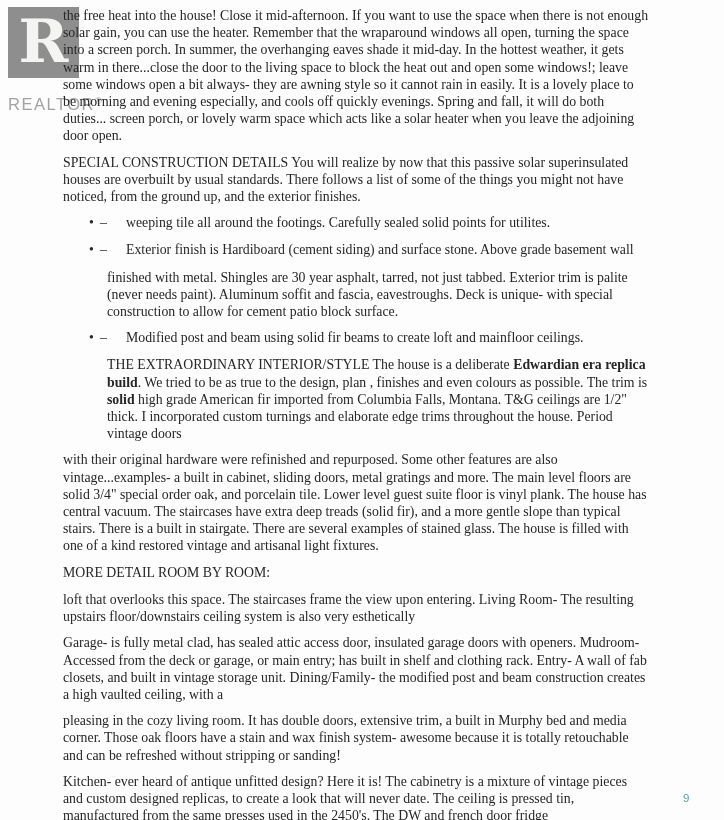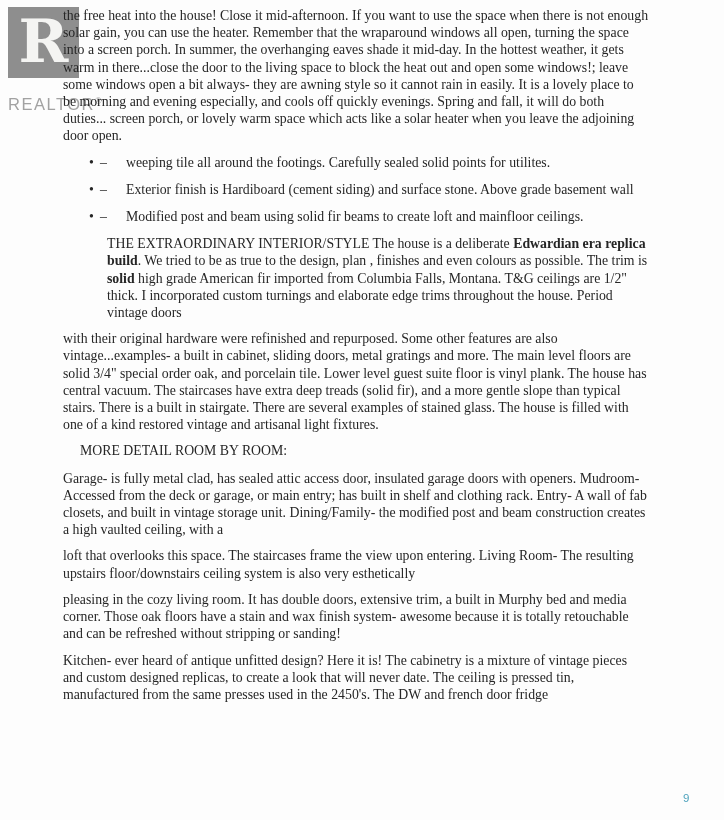--- a/index.html
+++ b/index.html
@@ -63,21 +63,21 @@
     margin: 0 0 10px 44px;
   }
   .bullet .dot {
     position: absolute; left: -18px; top: 0;
   }
   .bullet .dash {
     display: inline-block;
     width: 26px;
     margin-left: -7px;
   }
-  .room-heading { margin: 0 0 10px 17px; }
+  .room-heading { margin: 0 0 10px 0; }
   
   .page-num {
     position: absolute;
     left: 683px; top: 792px;
     z-index: 2;
     font-family: "Liberation Sans", sans-serif;
     font-size: 11.5px;
     color: #4fa3bd;
   }
 </style>
@@ -90,43 +90,45 @@
     <div class="logo-square">
       <span class="logo-letter">R</span>
     </div>
     <div class="logo-word"><span>REALTOR</span><span class="logo-reg">®</span></div>
   </div>
 
   <div class="content">
 
     <p class="para">the free heat into the house! Close it mid-afternoon. If you want to use the space when there is not enough solar gain, you can use the heater. Remember that the wraparound windows all open, turning the space into a screen porch. In summer, the overhanging eaves shade it mid-day. In the hottest weather, it gets warm in there...close the door to the living space to block the heat out and open some windows!; leave some windows open a bit always- they are awning style so it cannot rain in easily. It is a lovely place to be morning and evening especially, and cools off quickly evenings. Spring and fall, it will do both duties... screen porch, or lovely warm space which acts like a solar heater when you leave the adjoining door open.</p>
 
+    <p class="para">SPECIAL CONSTRUCTION DETAILS You will realize by now that this passive solar superinsulated houses are overbuilt by usual standards. There follows a list of some of the things you might not have noticed, from the ground up, and the exterior finishes.</p>
 
     <div class="bullet">
       <span class="dot">•</span><span class="dash">–</span><span>weeping tile all around the footings. Carefully sealed solid points for utilites.</span>
     </div>
 
     <div class="bullet">
       <span class="dot">•</span><span class="dash">–</span><span>Exterior finish is Hardiboard (cement siding) and surface stone. Above grade basement wall</span>
     </div>
 
+    <p class="para indent">finished with metal. Shingles are 30 year asphalt, tarred, not just tabbed. Exterior trim is palite (never needs paint). Aluminum soffit and fascia, eavestroughs. Deck is unique- with special construction to allow for cement patio block surface.</p>
 
     <div class="bullet">
       <span class="dot">•</span><span class="dash">–</span><span>Modified post and beam using solid fir beams to create loft and mainfloor ceilings.</span>
     </div>
 
     <p class="para indent"><span>THE EXTRAORDINARY INTERIOR/STYLE The house is a deliberate </span><span class="b">Edwardian era replica build</span><span>. We tried to be as true to the design, plan , finishes and even colours as possible. The trim is </span><span class="b">solid</span><span> high grade American fir imported from Columbia Falls, Montana. T&amp;G ceilings are 1/2" thick. I incorporated custom turnings and elaborate edge trims throughout the house. Period vintage doors</span></p>
 
     <p class="para">with their original hardware were refinished and repurposed. Some other features are also vintage...examples- a built in cabinet, sliding doors, metal gratings and more. The main level floors are solid 3/4" special order oak, and porcelain tile. Lower level guest suite floor is vinyl plank. The house has central vacuum. The staircases have extra deep treads (solid fir), and a more gentle slope than typical stairs. There is a built in stairgate. There are several examples of stained glass. The house is filled with one of a kind restored vintage and artisanal light fixtures.</p>
 
     <p class="para room-heading">MORE DETAIL ROOM BY ROOM:</p>
 
+    <p class="para">loft that overlooks this space. The staircases frame the view upon entering. Living Room- The resulting upstairs floor/downstairs ceiling system is also very esthetically</p>
+
     <p class="para">Garage- is fully metal clad, has sealed attic access door, insulated garage doors with openers. Mudroom- Accessed from the deck or garage, or main entry; has built in shelf and clothing rack. Entry- A wall of fab closets, and built in vintage storage unit. Dining/Family- the modified post and beam construction creates a high vaulted ceiling, with a</p>
-
-    <p class="para">loft that overlooks this space. The staircases frame the view upon entering. Living Room- The resulting upstairs floor/downstairs ceiling system is also very esthetically</p>
 
     <p class="para">pleasing in the cozy living room. It has double doors, extensive trim, a built in Murphy bed and media corner. Those oak floors have a stain and wax finish system- awesome because it is totally retouchable and can be refreshed without stripping or sanding!</p>
 
     <p class="para">Kitchen- ever heard of antique unfitted design? Here it is! The cabinetry is a mixture of vintage pieces and custom designed replicas, to create a look that will never date. The ceiling is pressed tin, manufactured from the same presses used in the 2450's. The DW and french door fridge</p>
 
   </div>
 
   <div class="page-num">9</div>
 
 </div>

